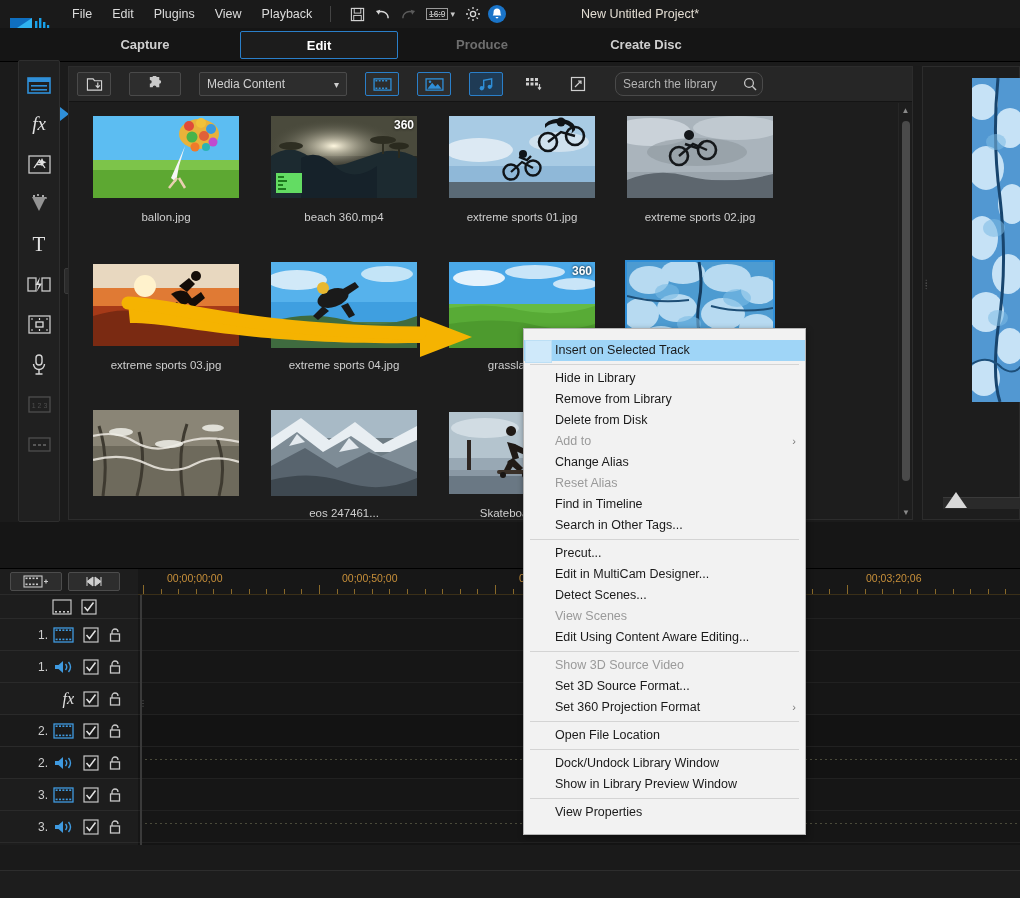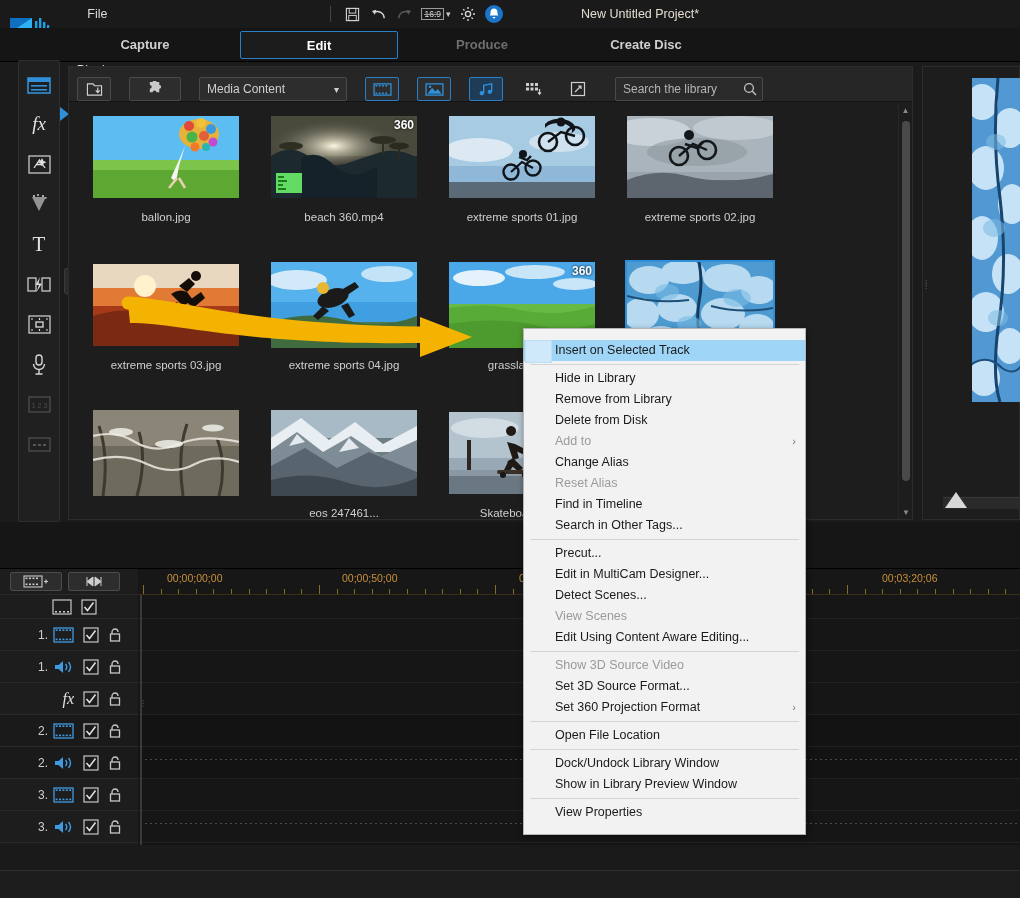--- a/index.html
+++ b/index.html
@@ -12,28 +12,28 @@
     position:relative;
   }
   
   #titlebar{
     position:absolute; left:0; top:0; width:1020px; height:28px;
     background:#1a1a1a;
   }
   #logo{
     position:absolute; left:8px; top:14px; width:42px; height:32px;
   }
-  .menubar{ position:absolute; left:62px; top:0; height:28px; display:flex; align-items:center; gap:0;flex-direction:column; }
+  .menubar{ position:absolute; left:62px; top:0; height:28px; display:flex; align-items:center; gap:0; }
   .menuitem{
     padding:0 10px; height:28px; line-height:28px; color:#dcdcdc; font-size:12.5px;
     cursor:default;
   }
   .tb-sep{ width:1px; height:16px; background:#444; margin:0 8px; }
   .tb-icons{ position:absolute; left:322px; top:0; height:28px; display:flex; align-items:center; gap:0; }
-  .tbicon{ width:26px; height:26px; display:flex; align-items:center; justify-content:center; cursor:default; }
+  .tbicon{ width:26px; height:26px; display:flex; align-items:center; justify-content:flex-end; cursor:default; }
   .ratio-box{
     border:1px solid #9a9a9a; color:#d8d8d8; font-size:8.5px; padding:1px 2px;
     letter-spacing:0px; line-height:1; position:relative;
   }
   .ratio-box::after{ content:""; position:absolute; left:2px; right:2px; top:50%; height:1px; background:#9a9a9a; }
   .chev{ color:#c8c8c8; font-size:9px; margin-left:2px; }
   #project-title{
     position:absolute; left:0; top:0; width:1020px; height:28px; line-height:28px;
     text-align:center; color:#e3ddd3; font-size:12.5px; pointer-events:none;
   }
@@ -70,36 +70,36 @@
     display:flex; align-items:center; justify-content:center; font-size:11px; border-radius:2px;
   }
   
   #library{
     position:absolute; left:68px; top:66px; width:845px; height:454px;
     background:#1d1d1d; border:1px solid #2c2c2c;
   }
   #libtoolbar{
     position:absolute; left:0; top:0; width:843px; height:35px;
     background:#262626; border-bottom:1px solid #141414;
-    display:flex; align-items:flex-end; padding-left:8px; gap:18px;
+    display:flex; align-items:center; padding-left:8px; gap:18px;
   }
   .tbtn{
     width:34px; height:24px; border:1px solid #4a4a4a; background:#2d2d2d; border-radius:2px;
     display:flex; align-items:center; justify-content:center; cursor:default;
   }
   .tbtn.wide{ width:52px; }
   .tbtn.on{ border-color:#2a7fc9; }
   .tbtn.flat{ border:none; background:transparent; width:26px; }
   #mediaselect{
     width:148px; height:24px; background:#2d2d2d; border:1px solid #4a4a4a; border-radius:2px;
     display:flex; align-items:center; justify-content:space-between; padding:0 7px;
     color:#cfcfcf; font-size:12px; cursor:default;
   }
   #searchbox{
-    width:148px; height:24px; background:#2a2a2a; border:1px solid #4a4a4a; border-radius:2px;
+    width:148px; height:24px; background:#2a2a2a; border:1px solid #4a4a4a; border-radius:8px;
     display:flex; align-items:center; justify-content:space-between; padding:0 5px 0 7px;
     color:#b4b4b4; font-size:12px; margin-left:6px;
   }
   #libbody{
     position:absolute; left:0; top:36px; width:843px; height:416px;
     background:#1d1d1d; overflow:hidden;
   }
   .thumbgrid{ position:absolute; left:0; top:0; width:828px; display:flex; flex-wrap:wrap; }
   .cell{
     width:162px; height:143px; margin-left:16px; margin-top:5px;
@@ -856,21 +856,21 @@
           <path d="M6 2 L6 11 M6 6.5 L12 2 L12 11 Z" fill="#d0d0d0" stroke="#d0d0d0" stroke-width="1"></path>
           <path d="M20 2 L20 11 M20 6.5 L14 2 L14 11 Z" fill="#d0d0d0" stroke="#d0d0d0" stroke-width="1"></path>
         </svg>
     </div>
   </div>
 
   <div id="ruler">
     <div class="tcode" style="left:5px">00;00;00;00</div>
     <div class="tcode" style="left:180px">00;00;50;00</div>
     <div class="tcode" style="left:357px">00;01;40;00</div>
-    <div class="tcode" style="left:720px">00;03;20;06</div>
+    <div class="tcode" style="left:704px">00;03;20;06</div>
     <div id="ruler-ticks">
         <div class="tick" style="left: 5px; height: 9px;"></div>
         <div class="tick" style="left: 22.6px; height: 5px;"></div>
         <div class="tick" style="left: 40.2px; height: 5px;"></div>
         <div class="tick" style="left: 57.8px; height: 5px;"></div>
         <div class="tick" style="left: 75.4px; height: 5px;"></div>
         <div class="tick" style="left: 93px; height: 5px;"></div>
         <div class="tick" style="left: 110.6px; height: 5px;"></div>
         <div class="tick" style="left: 128.2px; height: 5px;"></div>
         <div class="tick" style="left: 145.8px; height: 5px;"></div>

